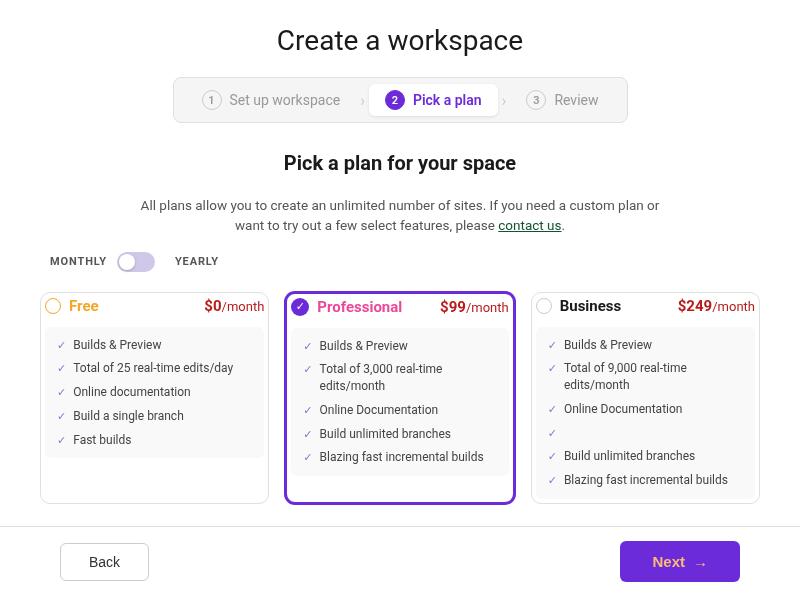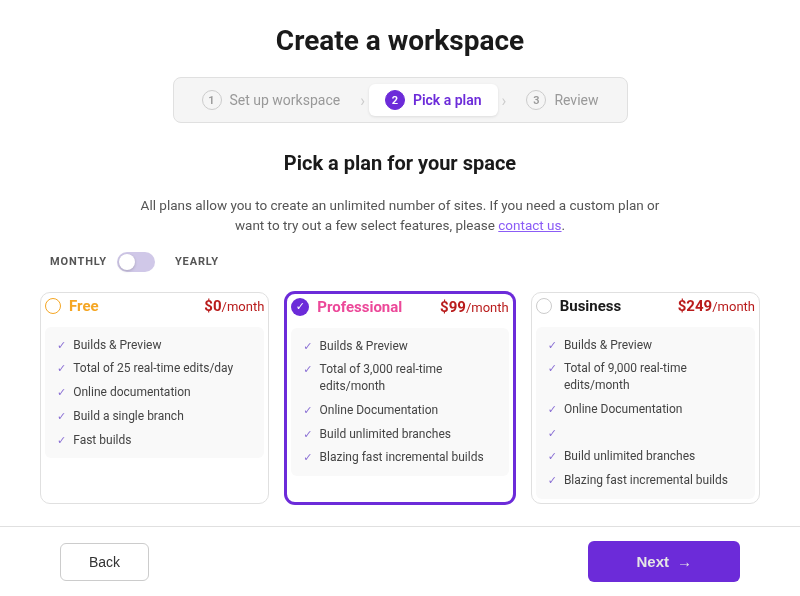--- a/index.html
+++ b/index.html
@@ -16,21 +16,21 @@
       width: 800px;
       min-height: 596px;
       display: flex;
       flex-direction: column;
       align-items: center;
       padding: 24px 40px 20px;
     }
 
     .page-title {
       font-size: 28px;
-      font-weight: 700;
+      font-weight: 400;
       color: #1a1a1a;
       margin-bottom: 20px;
       text-align: right;
     }
 
     
     .steps-nav {
       display: flex;
       align-items: center;
       gap: 0;
@@ -101,21 +101,21 @@
     .section-desc {
       font-size: 13.5px;
       color: #555;
       text-align: center;
       line-height: 1.5;
       max-width: 520px;
       margin-bottom: 16px;
     }
 
     .section-desc a {
-      color: #8b5cf6;
+      color: #14532d;
       text-decoration: underline;
     }
 
     
     .billing-toggle {
       display: flex;
       align-items: center;
       gap: 10px;
       margin-bottom: 20px;
       align-self: flex-start;
@@ -283,23 +283,23 @@
       font-size: 14px;
       color: #333;
       cursor: pointer;
       font-weight: 500;
     }
 
     .btn-next {
       background: #6c2bd9;
       border: none;
       border-radius: 6px;
-      padding: 12px 48px;
+      padding: 12px 32px;
       font-size: 15px;
-      color: #e5e5e5;
+      color: #fdba74;
       cursor: pointer;
       font-weight: 600;
       display: flex;
       align-items: center;
       gap: 8px;
     }
   </style>
 </head>
 <body>
 

